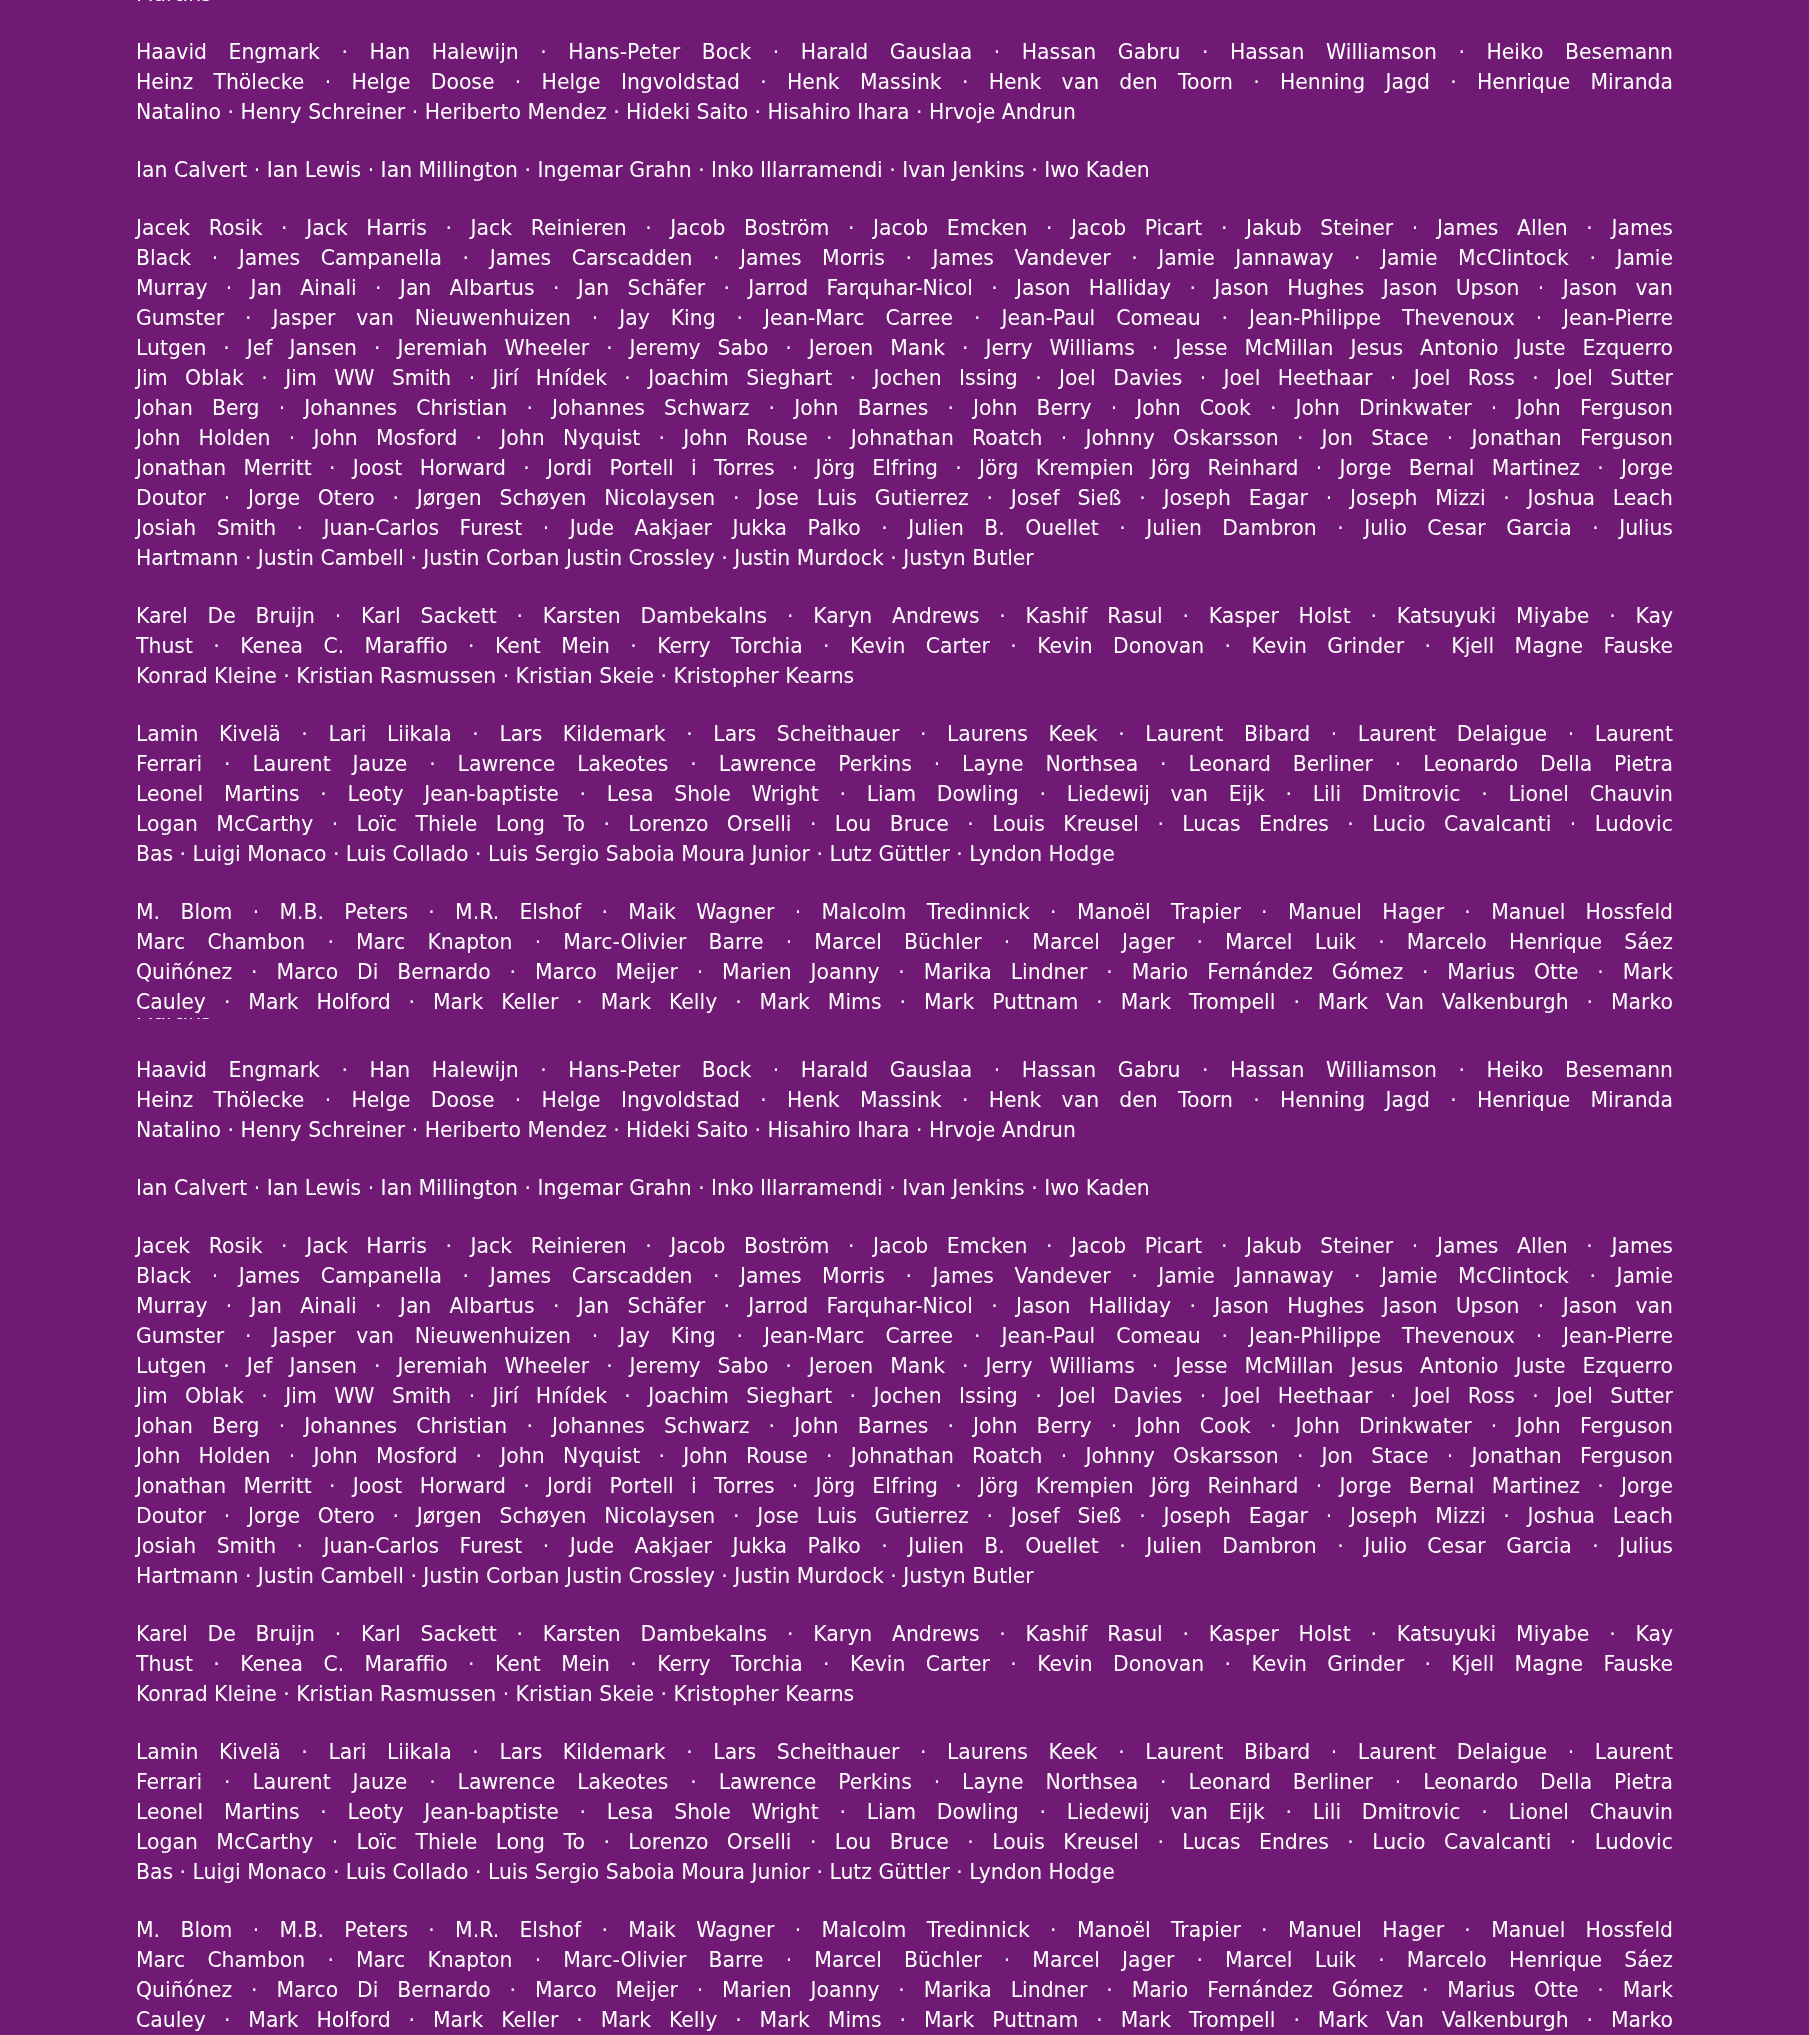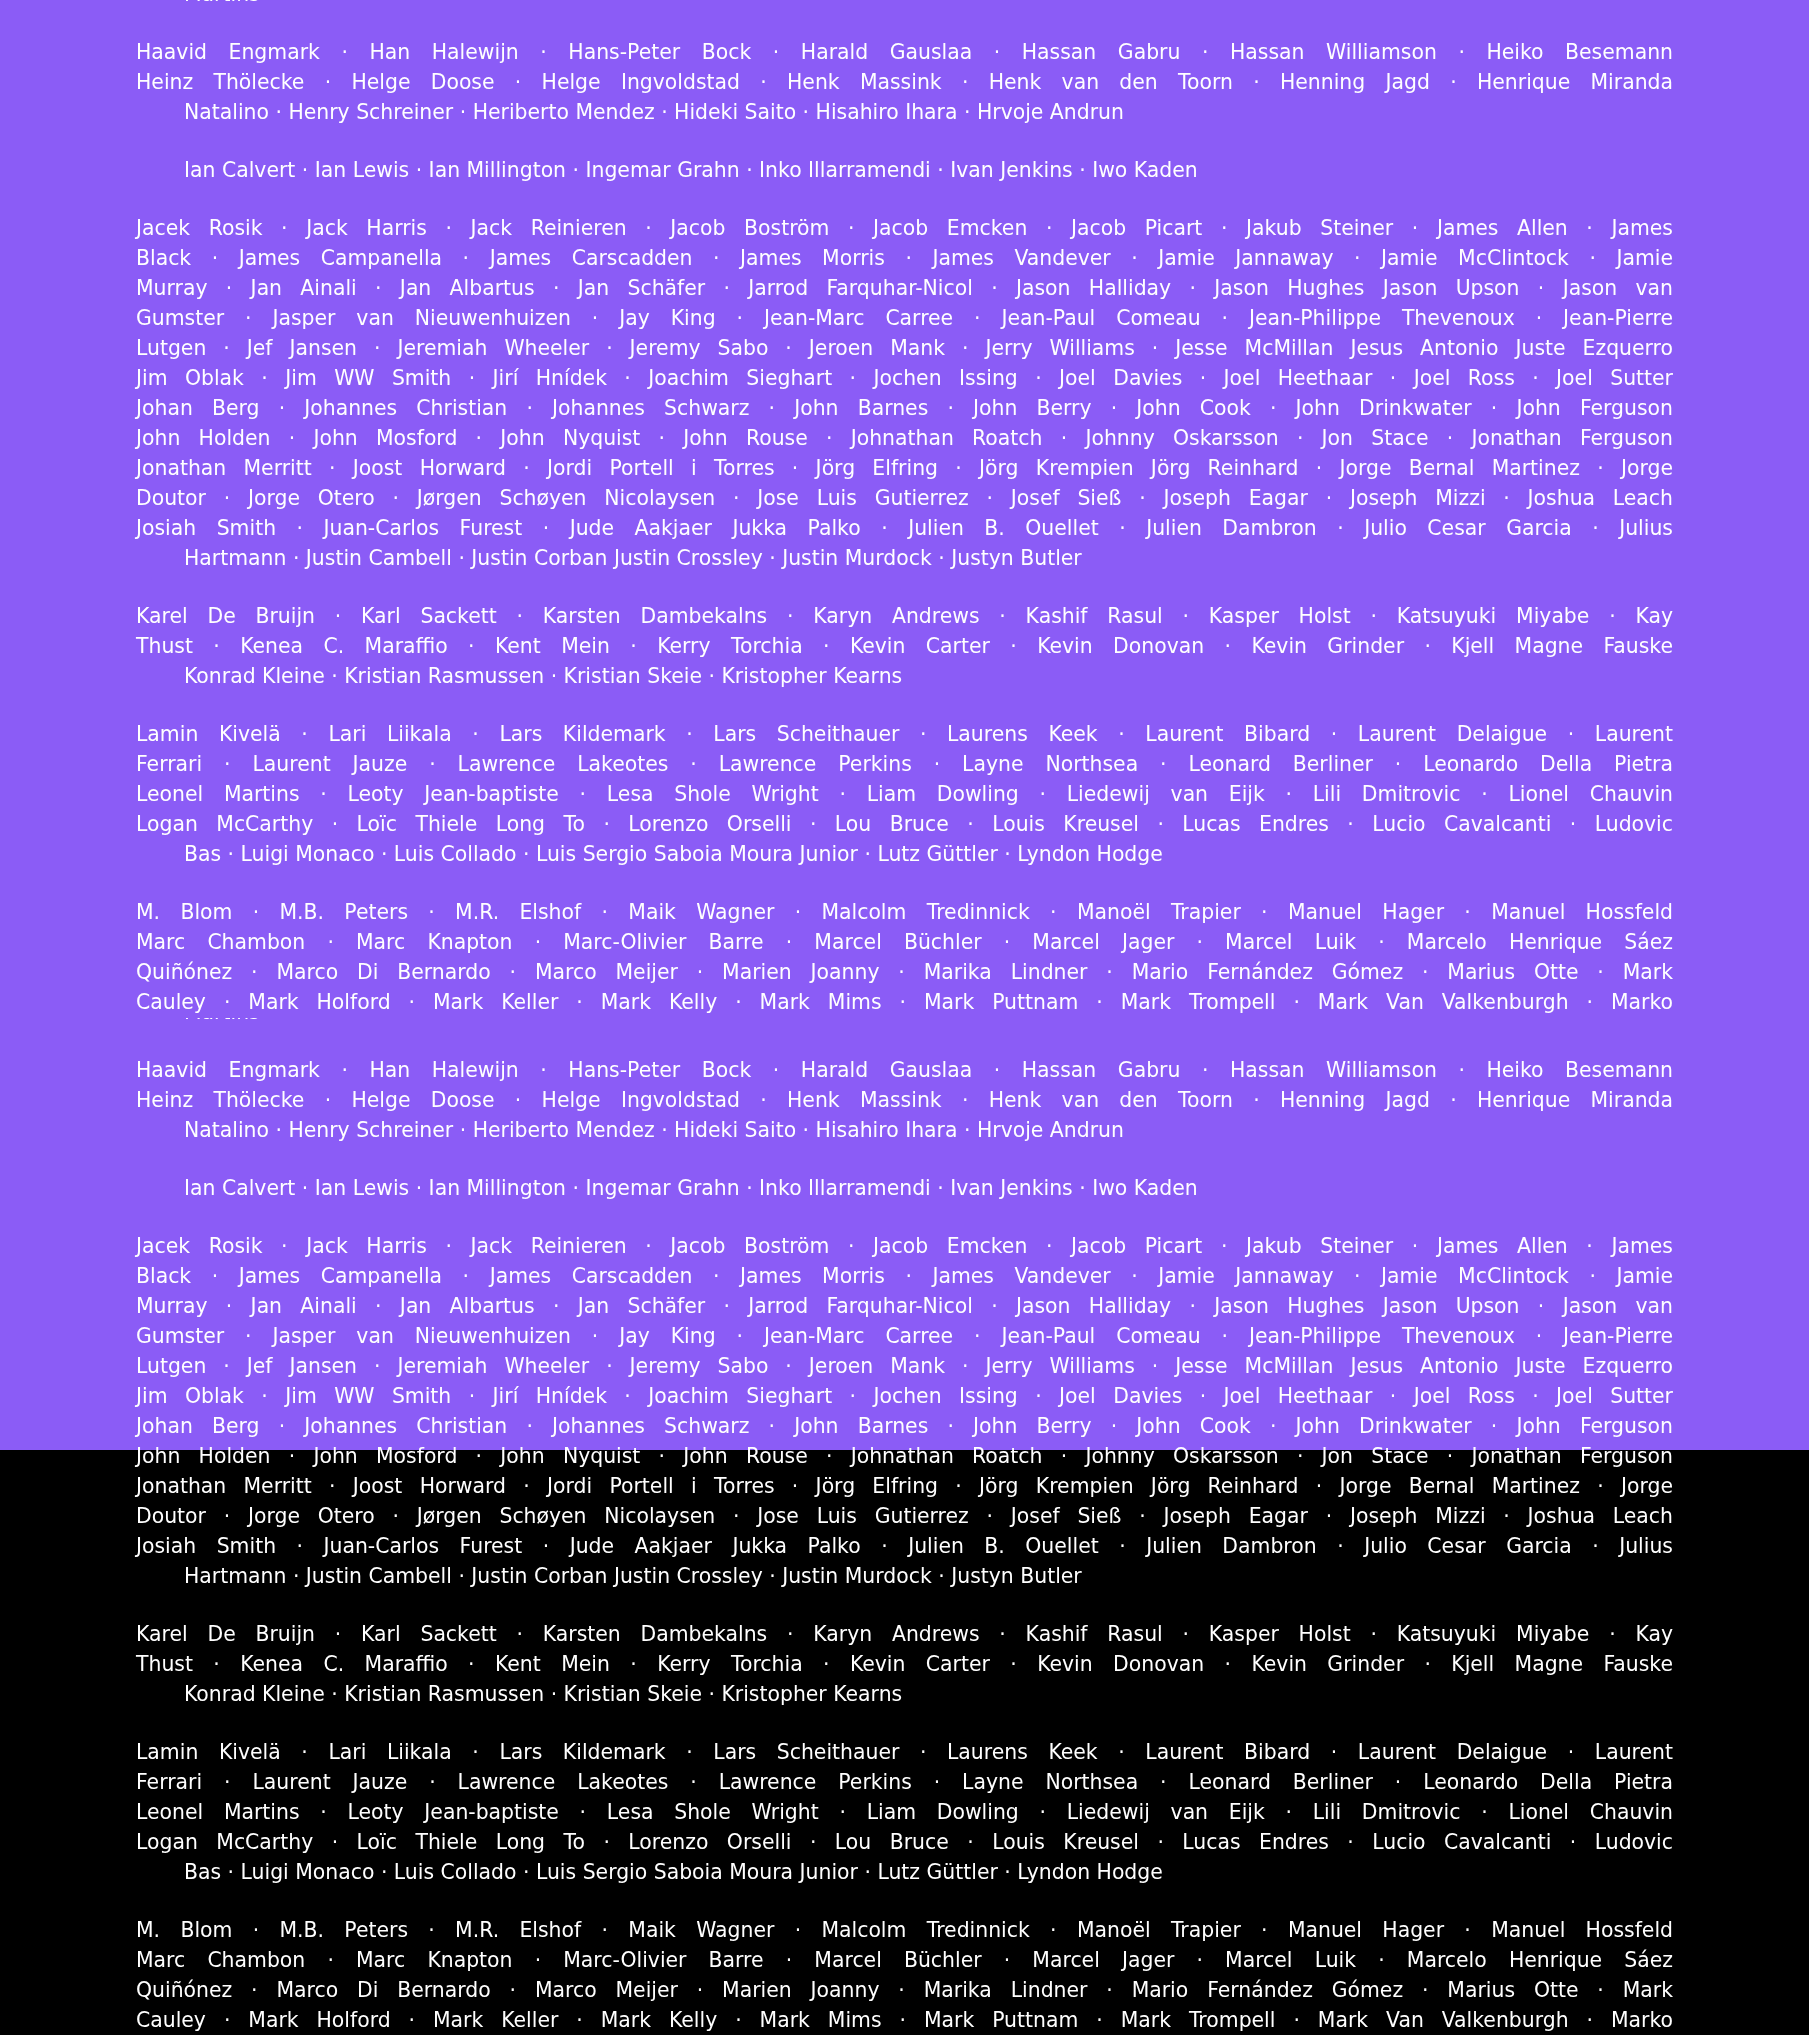--- a/index.html
+++ b/index.html
@@ -8,22 +8,22 @@
     background: #000000;
   }
   body {
     width: 1809px;
     height: 2035px;
     overflow: hidden;
     font-family: "DejaVu Sans", "Liberation Sans", sans-serif;
   }
   .page {
     width: 1809px;
-    height: 1450px;
-    background: #8b5cf6;
+    height: 2035px;
+    background: #701a75;
     color: #ffffff;
   }
   .half {
     height: 1018px;
     overflow: hidden;
   }
   .content {
     margin-top: -21px;
     padding: 0 136px;
     font-size: 20.4px;
@@ -33,21 +33,20 @@
   .block {
     margin-top: 28px;
   }
   .line {
     text-align: justify;
     text-align-last: justify;
     white-space: normal;
   }
   .line.last {
     text-align-last: left;
-    margin-left: 48px;
   }
   .tail {
     margin-top: 0;
   }
 </style>
 </head>
 <body>
 
 <div class="page">
   <div class="half">

